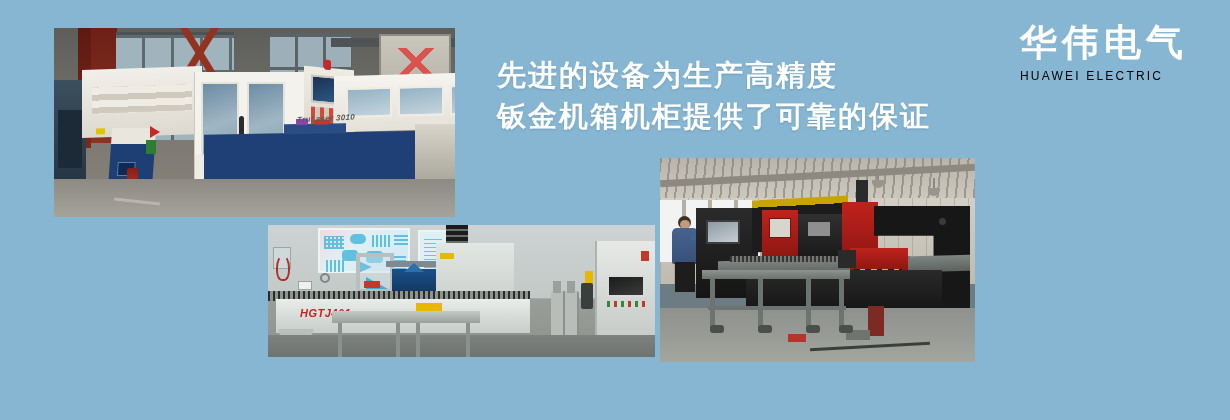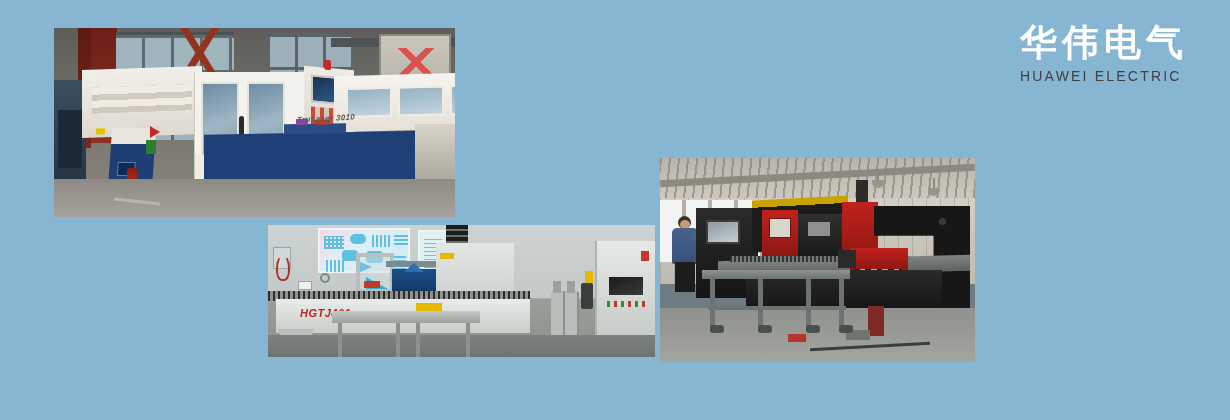--- a/index.html
+++ b/index.html
@@ -347,21 +347,21 @@
     text-shadow:0 1px 2px rgba(70,110,140,.35);
   }
 
   
   .logo { position:absolute; right:42px; top:22px; }
   .logo .cn {
     color:#ffffff; font-weight:bold; font-size:37px;
     letter-spacing:5px; line-height:42px; white-space:nowrap;
   }
   .logo .en {
-    color:#404040; font-size:14px; letter-spacing:2.2px;
+    color:#000000; font-size:12px; letter-spacing:2.2px;
     line-height:20px; margin-top:2px; white-space:nowrap;
   }
 </style>
 </head>
 <body>
 
 <div class="banner">
 
   <div class="photo" id="photo1">
     <div class="wall"></div>
@@ -523,20 +523,24 @@
         </div>
       <div class="lg lg3">
           <div class="caster"></div>
         </div>
       <div class="lg lg4">
           <div class="caster"></div>
         </div>
     </div>
   </div>
 
+  <div class="headline">
+    <div>先进的设备为生产高精度</div>
+    <div>钣金机箱机柜提供了可靠的保证</div>
+  </div>
 
 
   <div class="logo">
     <div class="cn">华伟电气</div>
     <div class="en">HUAWEI ELECTRIC</div>
   </div>
 
 </div>
 
 </body></html>

